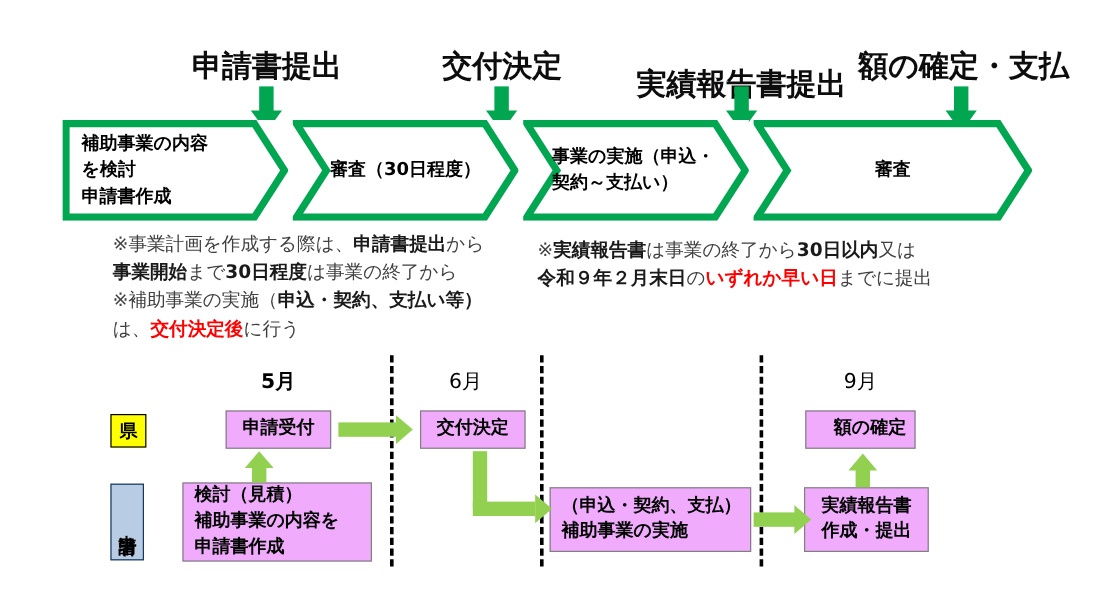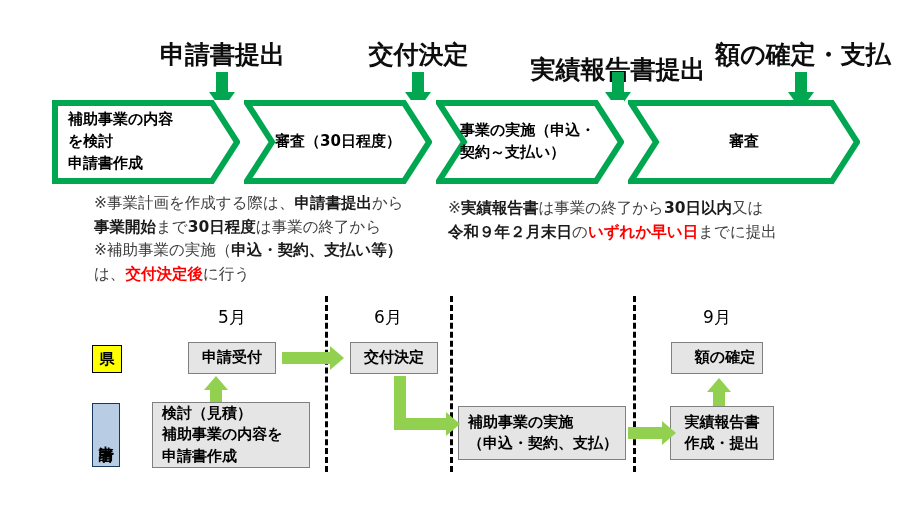--- a/index.html
+++ b/index.html
@@ -67,23 +67,23 @@
   }
   .tag.ken{background:#ffff00;border:1.5px solid #000;}
   .tag.applicant{
     background:#b8cce4;border:1.5px solid #17375e;
     writing-mode:vertical-rl;text-orientation:upright;
     letter-spacing:1px;line-height:1.1;
   }
 
   .tbox{
     position:absolute;box-sizing:border-box;
-    background:#e5e5e5;border:1.5px solid #808080;
+    background:#f0abfc;border:1.5px solid #808080;
     display:flex;flex-direction:column;justify-content:center;
-    font-size:15px;font-weight:700;line-height:1.42;color:#000;
+    font-size:15px;font-weight:700;line-height:1.42;color:#000;font-family:Liberation Mono, monospace;
   }
   .tbox.center{align-items:center;text-align:center;}
   .tbox.left{align-items:flex-start;text-align:left;padding-left:9px;}
 
   
   .garrow{position:absolute;}
   .garrow .g-shaft{position:absolute;background:#92d050;}
   .garrow .g-head{position:absolute;width:0;height:0;}
   .g-right .g-shaft{left:0;top:6px;height:12px;}
   .g-right .g-head{right:0;top:0;border-top:12px solid transparent;border-bottom:12px solid transparent;border-left:14px solid #92d050;}
@@ -180,21 +180,21 @@
     </div>
     <div>
       <b>令和９年２月末日</b><span>の</span><b class="red">いずれか早い日</b><span>までに提出</span>
     </div>
   </div>
 
   <div class="vline" style="left:325px;top:296px;height:176px;"></div>
   <div class="vline" style="left:450px;top:296px;height:176px;"></div>
   <div class="vline" style="left:633px;top:296px;height:176px;"></div>
 
-  <div class="month" style="left:172px;top:306px;width:120px;">5月</div>
+  <div class="month" style="left:172px;top:306px;width:120px;font-weight:bold;">5月</div>
   <div class="month" style="left:333px;top:306px;width:110px;">6月</div>
   <div class="month" style="left:652px;top:306px;width:130px;">9月</div>
 
   <div class="tag ken" style="left:92px;top:345px;width:30px;height:28px;">県</div>
   <div class="tag applicant" style="left:92px;top:403px;width:28px;height:64px;">申請者</div>
 
   <div class="tbox center" style="left:188px;top:342px;width:88px;height:32px;">
     <span>申請受付</span>
   </div>
   <div class="tbox center" style="left:350px;top:342px;width:88px;height:32px;">
@@ -203,22 +203,22 @@
   <div class="tbox center" style="left:671px;top:342px;width:92px;height:32px;padding-left:16px;">
     <span>額の確定</span>
   </div>
 
   <div class="tbox left" style="left:152px;top:402px;width:158px;height:66px;">
     <span>検討（見積）</span>
     <span>補助事業の内容を</span>
     <span>申請書作成</span>
   </div>
   <div class="tbox left" style="left:458px;top:406px;width:168px;height:54px;">
+    <span>（申込・契約、支払）</span>
     <span>補助事業の実施</span>
-    <span>（申込・契約、支払）</span>
   </div>
   <div class="tbox center" style="left:670px;top:406px;width:104px;height:54px;">
     <span>実績報告書</span>
     <span>作成・提出</span>
   </div>
 
   <div class="garrow g-up" style="left:204px;top:376px;width:24px;height:26px;">
     <div class="g-head"></div>
       <div class="g-shaft" style="height:14px;"></div>
   </div>

